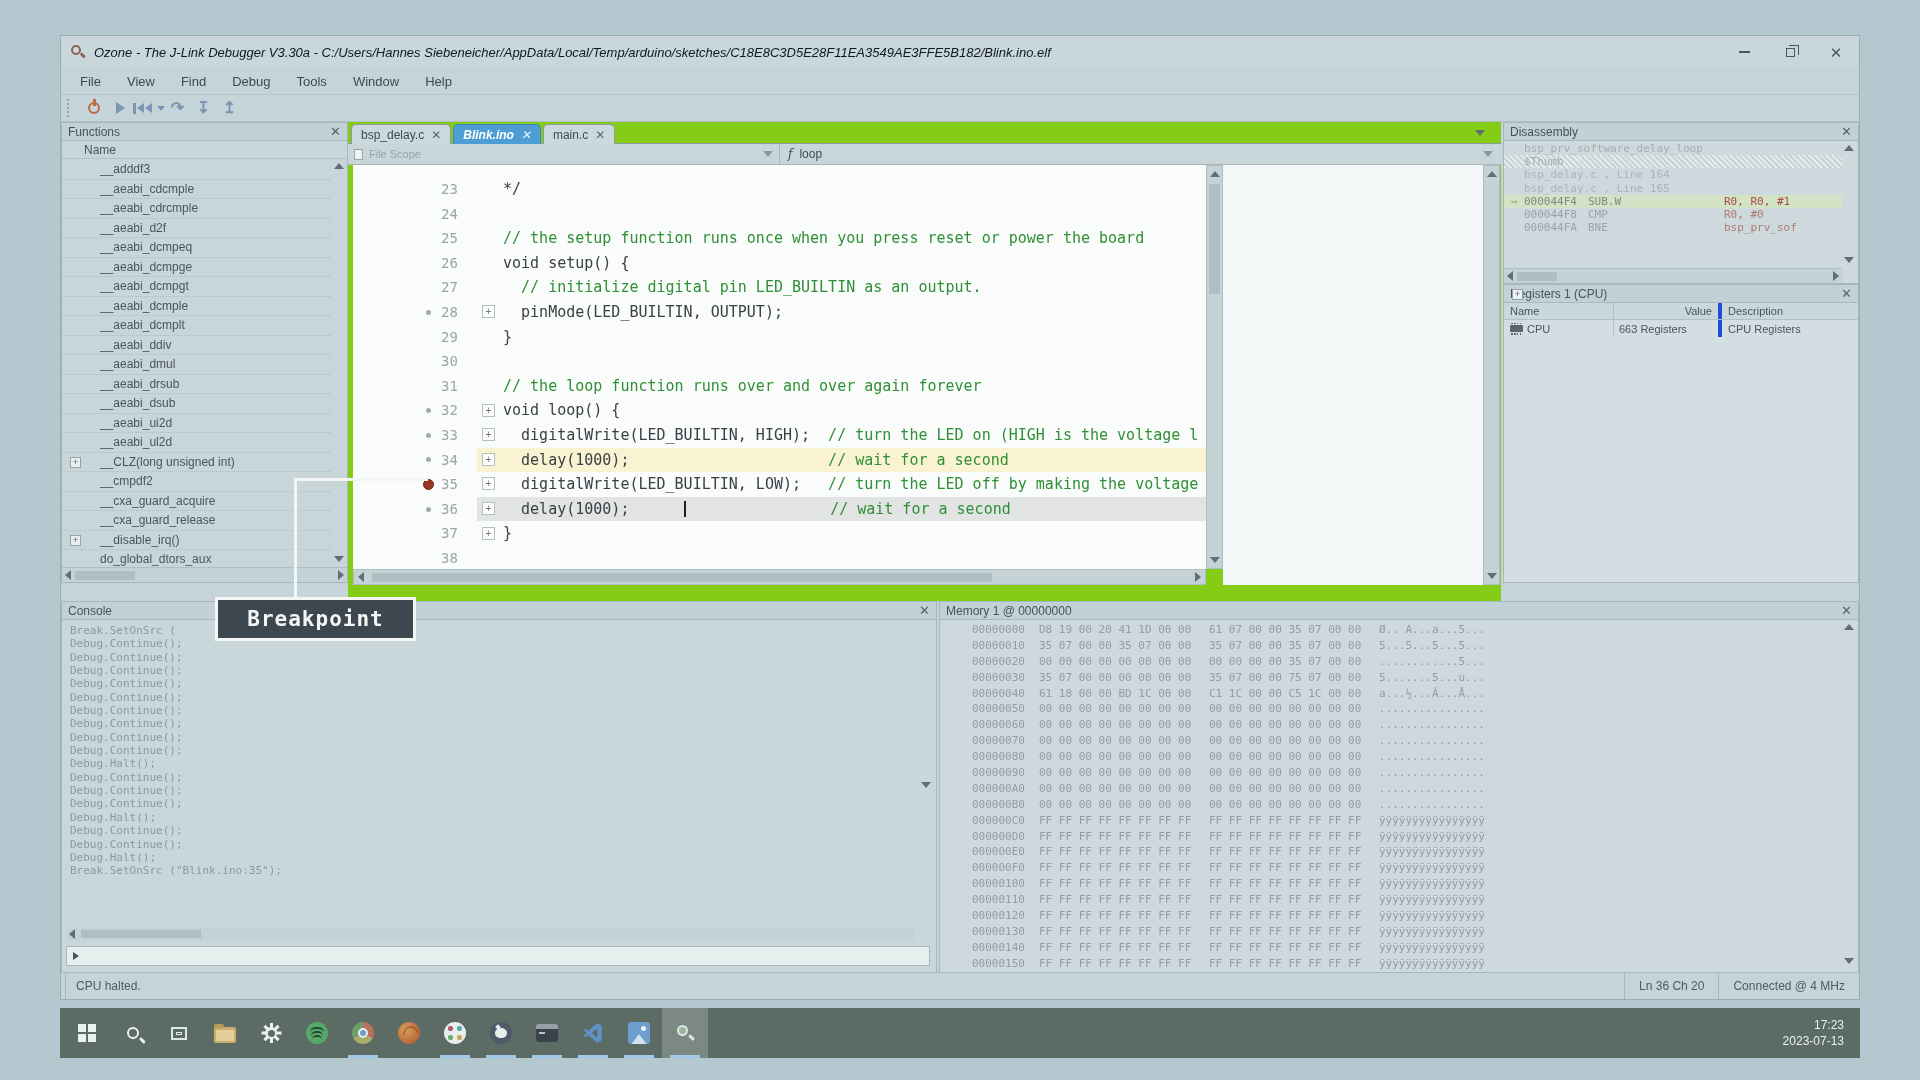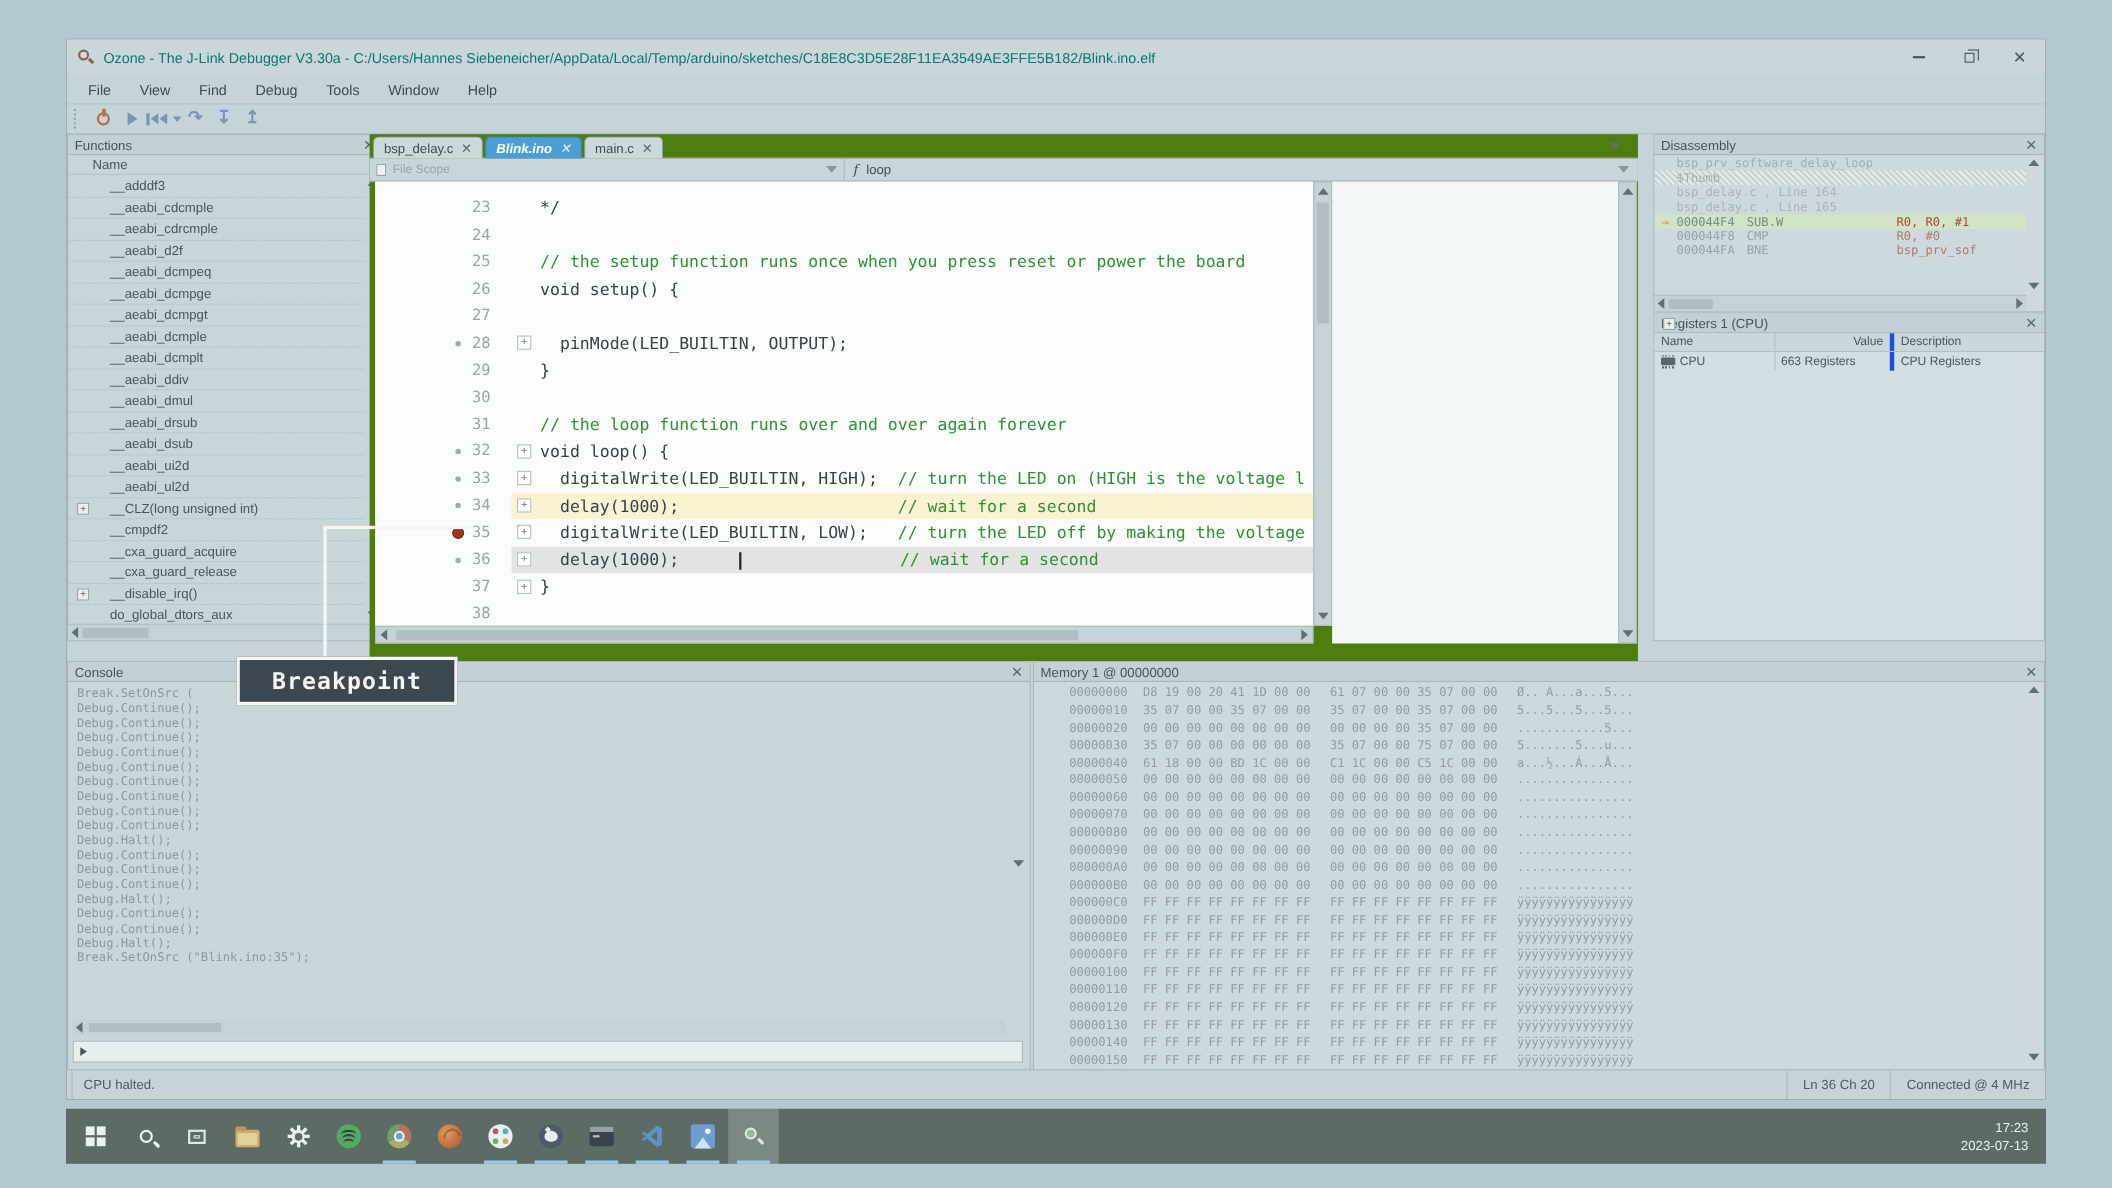--- a/index.html
+++ b/index.html
@@ -9,21 +9,21 @@
   
   .app-window { position:absolute; left:60px; top:35px; width:1800px; height:965px;
     background:#c5d4d8; border:1px solid #9daeb3; }
   .titlebar { position:absolute; left:0; top:0; right:0; height:32px; display:flex; align-items:center;
     background:#c9d7da; padding-left:10px; }
   .title-icon { width:15px; height:15px; position:relative; margin-right:8px; flex:0 0 auto; }
   .title-icon .lens { position:absolute; left:0; top:0; width:10px; height:10px; border:2px solid #8b6355;
     border-radius:50%; background:#cfdcde; }
   .title-icon .handle { position:absolute; left:9px; top:9px; width:6px; height:2.5px; background:#8b6355;
     transform:rotate(45deg); border-radius:2px; }
-  .title-text { font-size:13px; color:#0f766e; white-space:nowrap; }
+  .title-text { font-size:13px; color:#0f172a; white-space:nowrap;font-style:italic; }
   .win-controls { margin-left:auto; display:flex; height:32px; }
   .win-btn { width:46px; height:32px; display:flex; align-items:center; justify-content:center; color:#4a555a; }
   .ic-min { width:11px; height:2px; background:#4a555a; }
   .ic-restore { width:9px; height:9px; border:1.5px solid #4a555a; position:relative; }
   .ic-restore::before { content:""; position:absolute; left:2px; top:-4px; width:9px; height:9px; border:1.5px solid #4a555a; border-left:none; border-bottom:none; }
   .ic-close { font-size:15px; line-height:1; color:#4a555a; }
 
   .menubar { position:absolute; left:0; top:32px; right:0; height:26px; display:flex; align-items:center; padding-left:6px; background:#c5d4d8; }
   .menu-item { font-size:13px; color:#3e4a50; padding:0 13px; height:100%; display:flex; align-items:center; }
 
@@ -56,21 +56,21 @@
   .fn-vscroll-up { position:absolute; right:3px; top:40px; }
   .fn-vscroll-dn { position:absolute; right:3px; bottom:20px; }
   .tri-up { border-bottom:6px solid #5f6f75; border-left:5px solid transparent; border-right:5px solid transparent; }
   .tri-dn { border-top:6px solid #5f6f75; border-left:5px solid transparent; border-right:5px solid transparent; }
   .tri-lf { border-right:6px solid #5f6f75; border-top:5px solid transparent; border-bottom:5px solid transparent; }
   .tri-rt { border-left:6px solid #5f6f75; border-top:5px solid transparent; border-bottom:5px solid transparent; }
   .hscroll { position:absolute; left:0; right:0; bottom:0; height:15px; background:#c3d2d6; border-top:1px solid #aebec3; display:flex; align-items:center; padding:0 3px; }
   .hscroll .thumb { height:9px; background:#aebec3; border-radius:1px; }
 
   
-  #editor { position:absolute; left:275px; top:86px; width:1153px; height:479px; background:#4d7c0f; }
+  #editor { position:absolute; left:287px; top:86px; width:1153px; height:479px; background:#84cc16; }
   .tabbar { position:absolute; left:0; top:0; right:0; height:22px; border-bottom:1px solid #8a9aa0; display:flex; align-items:flex-end; padding-left:3px; }
   .tab { height:20px; display:flex; align-items:center; padding:0 9px; margin-right:2px; font-size:12px; color:#3f4c52;
     border:1px solid #8a9aa0; border-bottom:none; border-radius:5px 5px 0 0; background:#cbd9dc; position:relative; top:1px; }
   .tab.active { background:#4c9ed5; color:#ffffff; font-weight:bold; border-color:#3f87ba; z-index:2;font-style:italic; }
   .tab .tab-close { margin-left:7px; font-size:12px; font-weight:normal; color:#5a666c; }
   .tab.active .tab-close { color:#eaf3f8; }
   .tabbar-drop { margin-left:auto; margin-right:8px; align-self:center; }
   .breadcrumb { position:absolute; left:0; top:22px; right:0; height:21px; background:#c8d6d9; border-bottom:1px solid #a7b7bc; display:flex; }
   .bc-file { width:432px; display:flex; align-items:center; padding:0 6px; border-right:1px solid #a7b7bc; }
   .bc-fileicon { width:9px; height:11px; background:#eef2f2; border:1px solid #9aa6ab; margin-right:6px; }
@@ -347,21 +347,21 @@
         <span class="bc-fn-label">loop</span>
         <span class="tri tri-dn bc-drop" style="border-top-color:#8a979c;"></span>
       </div>
     </div>
     <div class="code-viewport">
       <div class="code-lines" id="code-lines">
           <div class="cl"><span class="cl-marker"></span><span class="cl-num">23</span><span class="cl-body"><span class="cl-text"><span>*/</span></span></span></div>
           <div class="cl"><span class="cl-marker"></span><span class="cl-num">24</span><span class="cl-body"><span class="cl-text"><span></span></span></span></div>
           <div class="cl"><span class="cl-marker"></span><span class="cl-num">25</span><span class="cl-body"><span class="cl-text"><span></span><span class="cm">// the setup function runs once when you press reset or power the board</span></span></span></div>
           <div class="cl"><span class="cl-marker"></span><span class="cl-num">26</span><span class="cl-body"><span class="cl-text"><span>void setup() {</span></span></span></div>
-          <div class="cl"><span class="cl-marker"></span><span class="cl-num">27</span></div>
+          <div class="cl"><span class="cl-marker"></span><span class="cl-num">27</span><span class="cl-body"><span class="cl-text"><span>  </span><span class="cm">// initialize digital pin LED_BUILTIN as an output.</span></span></span></div>
           <div class="cl"><span class="cl-marker"><span class="dot"></span></span><span class="cl-num">28</span><span class="cl-body"><span class="cl-exp">+</span><span class="cl-text"><span>  pinMode(LED_BUILTIN, OUTPUT);</span></span></span></div>
           <div class="cl"><span class="cl-marker"></span><span class="cl-num">29</span><span class="cl-body"><span class="cl-text"><span>}</span></span></span></div>
           <div class="cl"><span class="cl-marker"></span><span class="cl-num">30</span><span class="cl-body"><span class="cl-text"><span></span></span></span></div>
           <div class="cl"><span class="cl-marker"></span><span class="cl-num">31</span><span class="cl-body"><span class="cl-text"><span></span><span class="cm">// the loop function runs over and over again forever</span></span></span></div>
           <div class="cl"><span class="cl-marker"><span class="dot"></span></span><span class="cl-num">32</span><span class="cl-body"><span class="cl-exp">+</span><span class="cl-text"><span>void loop() {</span></span></span></div>
           <div class="cl"><span class="cl-marker"><span class="dot"></span></span><span class="cl-num">33</span><span class="cl-body"><span class="cl-exp">+</span><span class="cl-text"><span>  digitalWrite(LED_BUILTIN, HIGH);  </span><span class="cm">// turn the LED on (HIGH is the voltage l</span></span></span></div>
           <div class="cl"><span class="cl-marker"><span class="dot"></span></span><span class="cl-num">34</span><span class="cl-body hl-yellow"><span class="cl-exp">+</span><span class="cl-text"><span>  delay(1000);                      </span><span class="cm">// wait for a second</span></span></span></div>
           <div class="cl"><span class="cl-marker"><span class="bp"></span></span><span class="cl-num">35</span><span class="cl-body"><span class="cl-exp">+</span><span class="cl-text"><span>  digitalWrite(LED_BUILTIN, LOW);   </span><span class="cm">// turn the LED off by making the voltage</span></span></span></div>
           <div class="cl"><span class="cl-marker"><span class="dot"></span></span><span class="cl-num">36</span><span class="cl-body hl-gray"><span class="cl-exp">+</span><span class="cl-text"><span>  delay(1000);      </span><span class="caret"></span><span>                </span><span class="cm">// wait for a second</span></span></span></div>
           <div class="cl"><span class="cl-marker"></span><span class="cl-num">37</span><span class="cl-body"><span class="cl-exp">+</span><span class="cl-text"><span>}</span></span></span></div>

